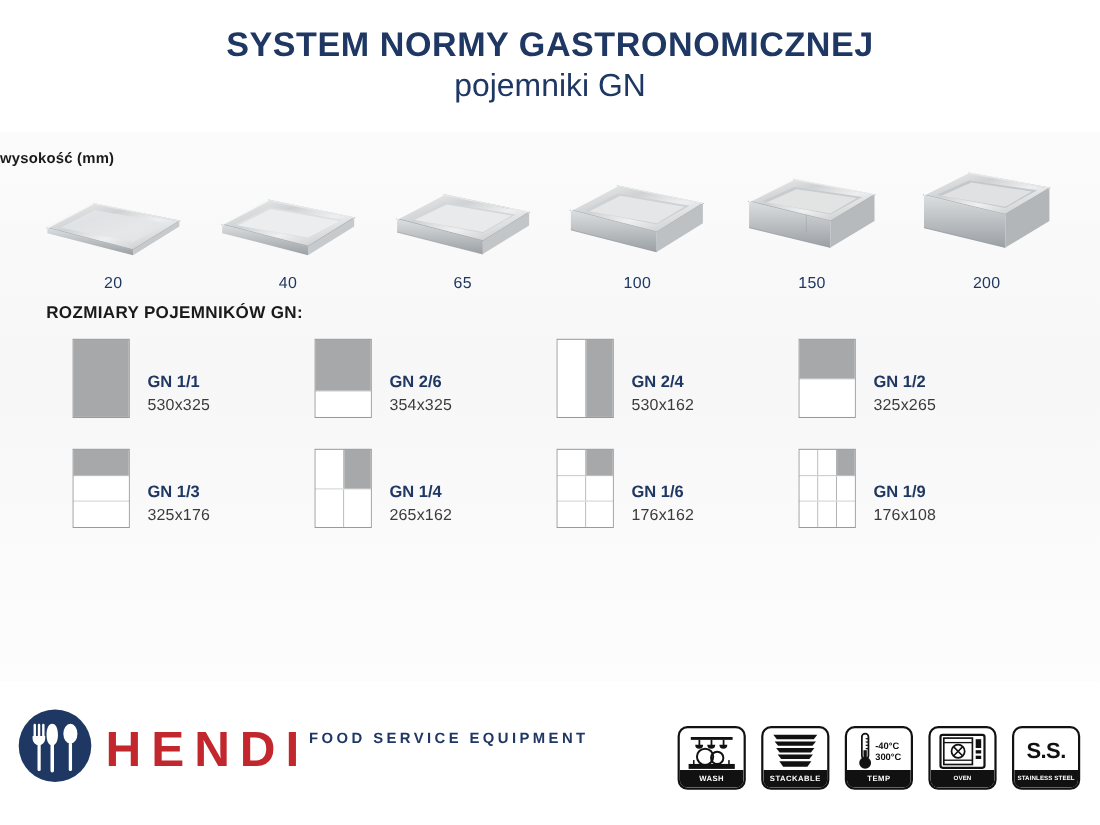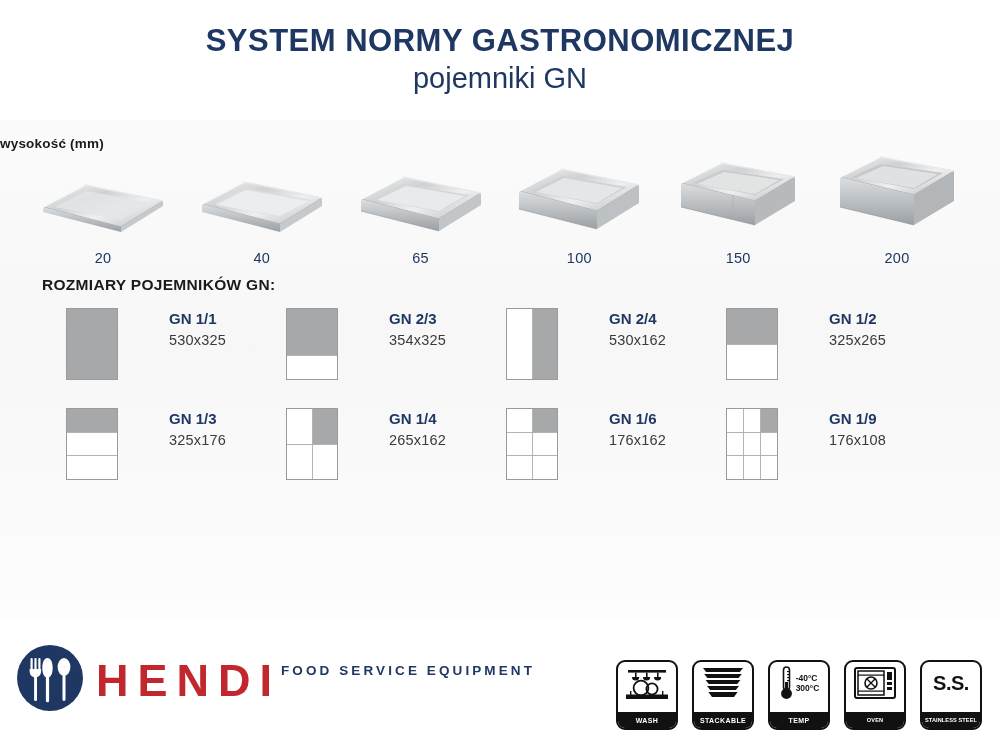--- a/index.html
+++ b/index.html
@@ -94,23 +94,22 @@
   .grid-rows {
     padding: 14px 0 0 0;
   }
   .size-row {
     display: flex;
     padding-left: 66px;
     margin-bottom: 28px;
   }
   .size-item {
     display: flex;
-    align-items: flex-start;
+    align-items: flex-end;
     width: 220px;
-    gap: 35px;
   }
   .size-item.r2 { width: 220px; }
 
   .diagram {
     width: 52px;
     border: 1px solid #9a9a9a;
     background: #ffffff;
     display: flex;
     flex-direction: column;
     box-sizing: border-box;
@@ -193,21 +192,21 @@
 
   .badges {
     position: absolute;
     right: 18px;
     top: 40px;
     display: flex;
     gap: 14px;
   }
   .badge {
     width: 62px;
-    height: 70px;
+    height: 58px;
     border: 2.5px solid #111111;
     border-radius: 9px;
     background: #ffffff;
     position: relative;
     overflow: hidden;
     box-sizing: border-box;
   }
   .badge-art {
     position: absolute;
     left: 0; top: 0;
@@ -395,21 +394,21 @@
       <div class="size-item">
         <div class="diagram tall">
           <div class="dgrow" style="flex:2 1 0">
               <div class="dgcell fill"></div>
             </div>
           <div class="dgrow" style="flex:1 1 0">
               <div class="dgcell"></div>
             </div>
         </div>
         <div class="size-text">
-          <div class="size-name">GN 2/3</div>
+          <div class="size-name">GN 2/6</div>
           <div class="size-dims">354x325</div>
         </div>
       </div>
 
       <div class="size-item">
         <div class="diagram tall">
           <div class="dgrow">
               <div class="dgcell"></div>
               <div class="dgcell fill"></div>
             </div>

